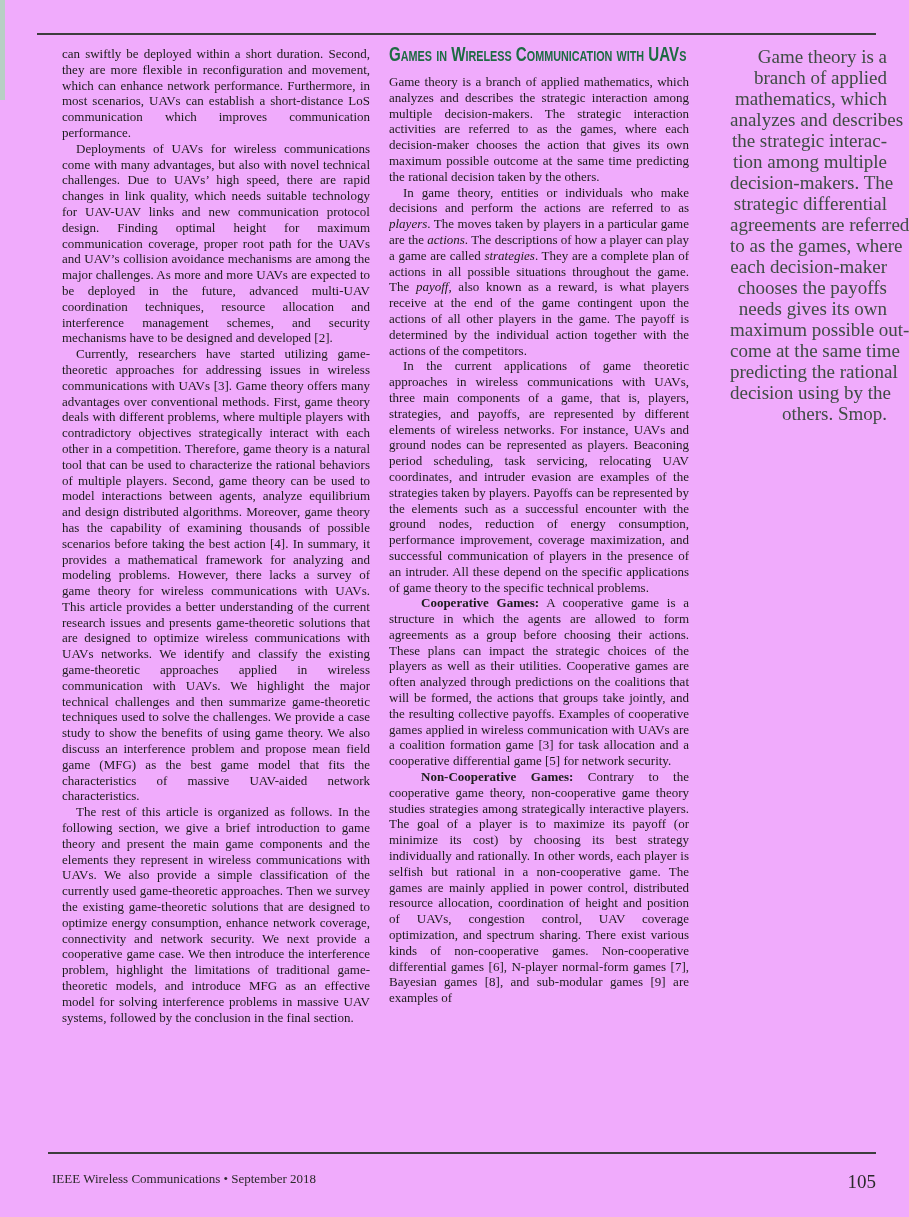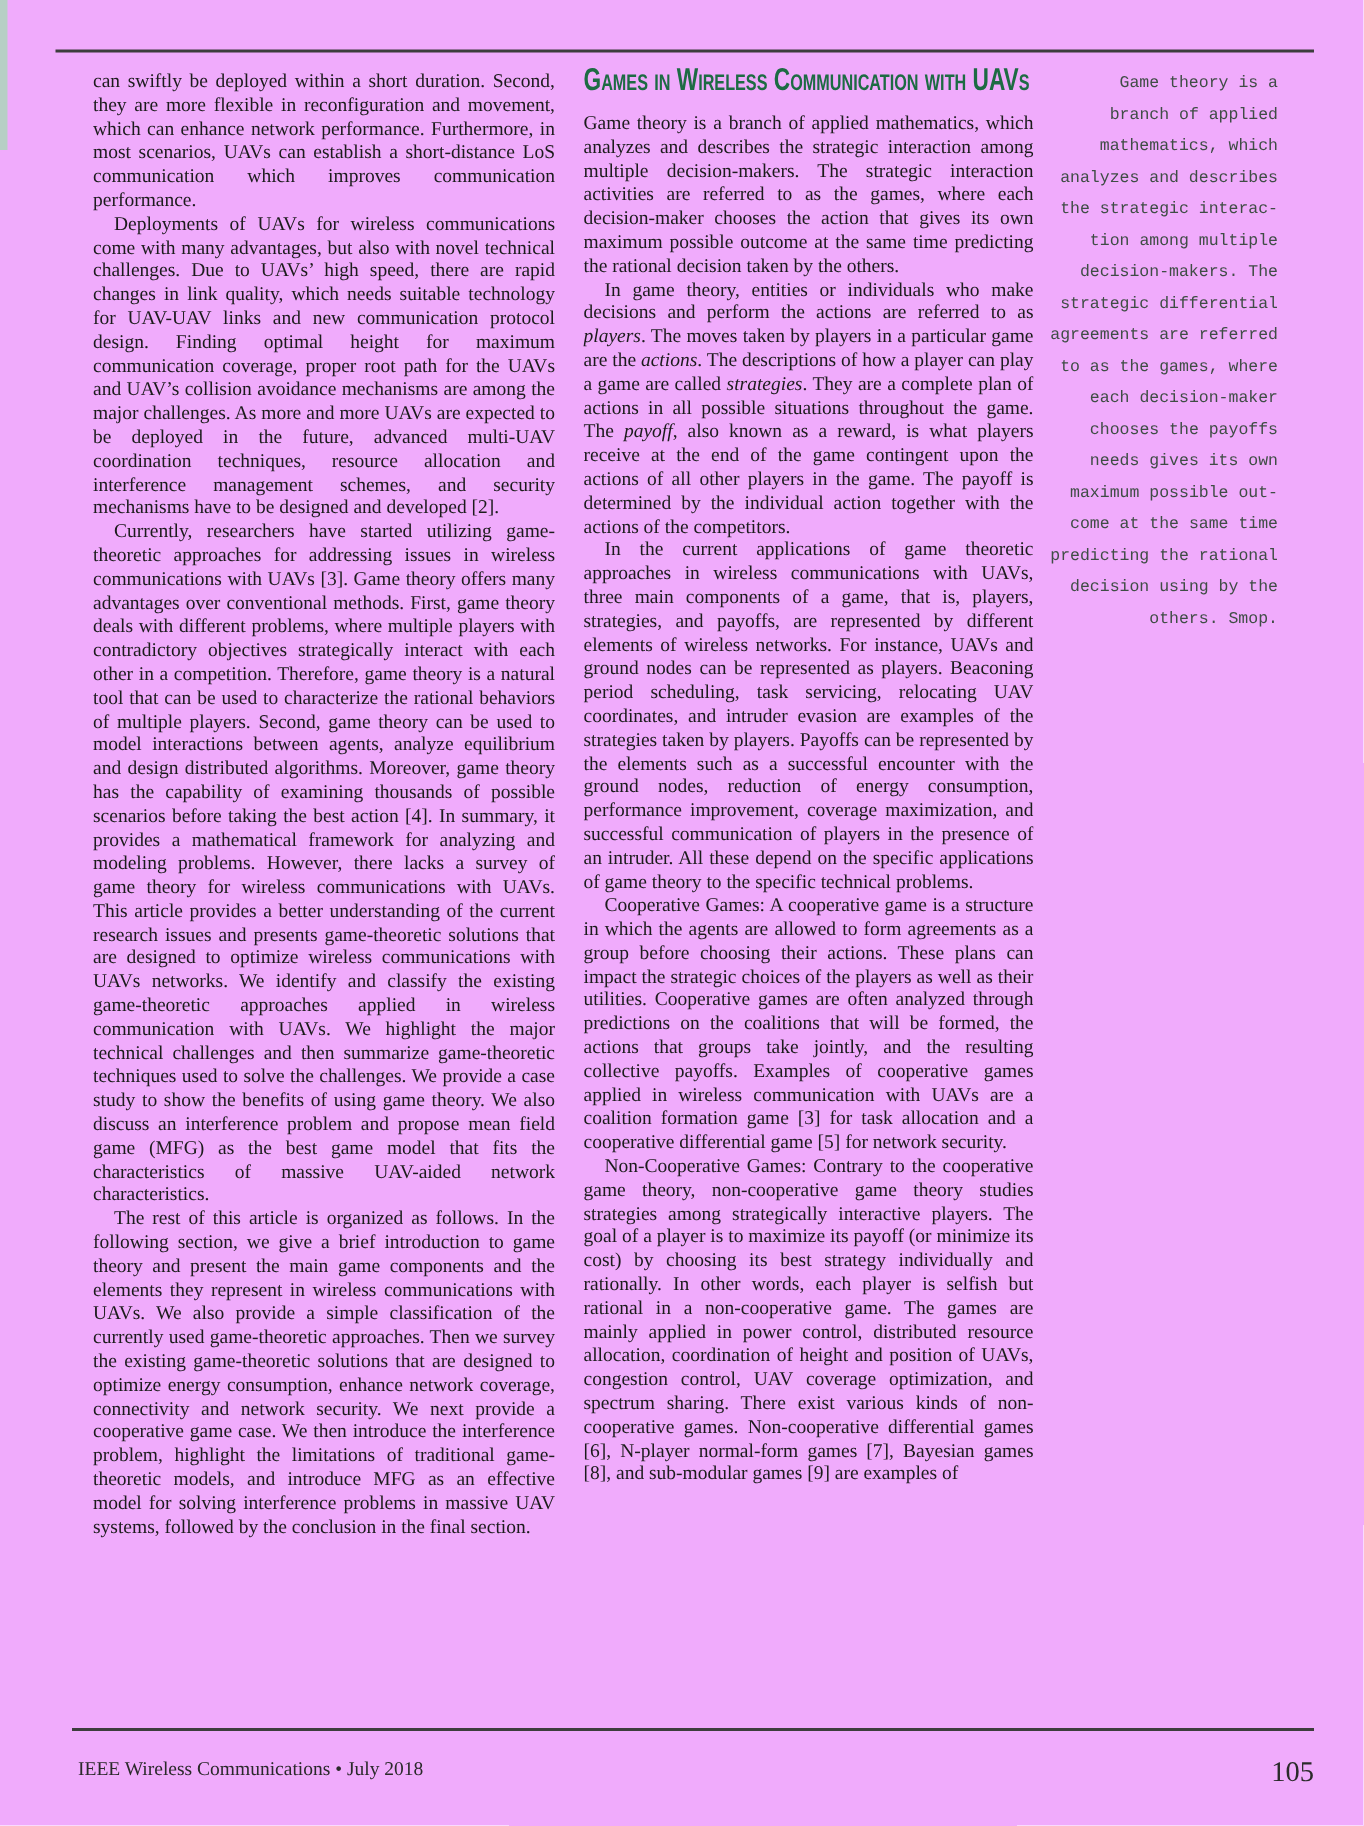--- a/index.html
+++ b/index.html
@@ -28,42 +28,41 @@
     position: absolute;
     font-size: 13px;
     line-height: 15.8px;
     overflow: hidden;
   }
   .col-left   { left: 62px;  top: 46px; width: 308px; height: 1100px; }
   .col-middle { left: 389px; top: 42px; width: 300px; height: 1104px; }
   .para { margin: 0; text-align: justify; }
   .para.ind { text-indent: 14px; }
   .it { font-style: italic; }
-  .b  { font-weight: normal; }
+  .b  { font-weight: bold; margin-left: 18px; }
   .heading {
     margin: 0 0 8px 0;
     font-family: "Liberation Sans", sans-serif;
     font-weight: 700;
     font-variant: small-caps;
     font-size: 21px;
     line-height: 24px;
     color: var(--heading-green, #1d6b43);
     transform: scaleX(0.72);
     transform-origin: left center;
     white-space: nowrap;
   }
   .col-quote {
     position: absolute;
-    left: 695px; top: 46px;
+    left: 730px; top: 46px;
     width: 157px;
-    font-size: 11px;
+    font-size: 19px;
     line-height: 21px;
     text-align: right;
     color: var(--quote-color, #3f4d45);
-    font-family: Liberation Mono, monospace;
   }
   .quote-line { white-space: nowrap; }
   .footer-rule {
     position: absolute;
     left: 48px; top: 1152px;
     width: 828px; height: 2px;
     background: #3d3d3d;
   }
   .footer-journal {
     position: absolute;
@@ -119,16 +118,16 @@
       <div class="quote-line">chooses the payoffs</div>
       <div class="quote-line">needs gives its own</div>
       <div class="quote-line">maximum possible out-</div>
       <div class="quote-line">come at the same time</div>
       <div class="quote-line">predicting the rational</div>
       <div class="quote-line">decision using by the</div>
       <div class="quote-line">others. Smop.</div>
     </div>
 
   <div class="footer-rule"></div>
-  <div class="footer-journal">IEEE Wireless Communications • July 2018</div>
+  <div class="footer-journal">IEEE Wireless Communications • September 2018</div>
   <div class="footer-page">105</div>
 
 </div>
 
 </body></html>

